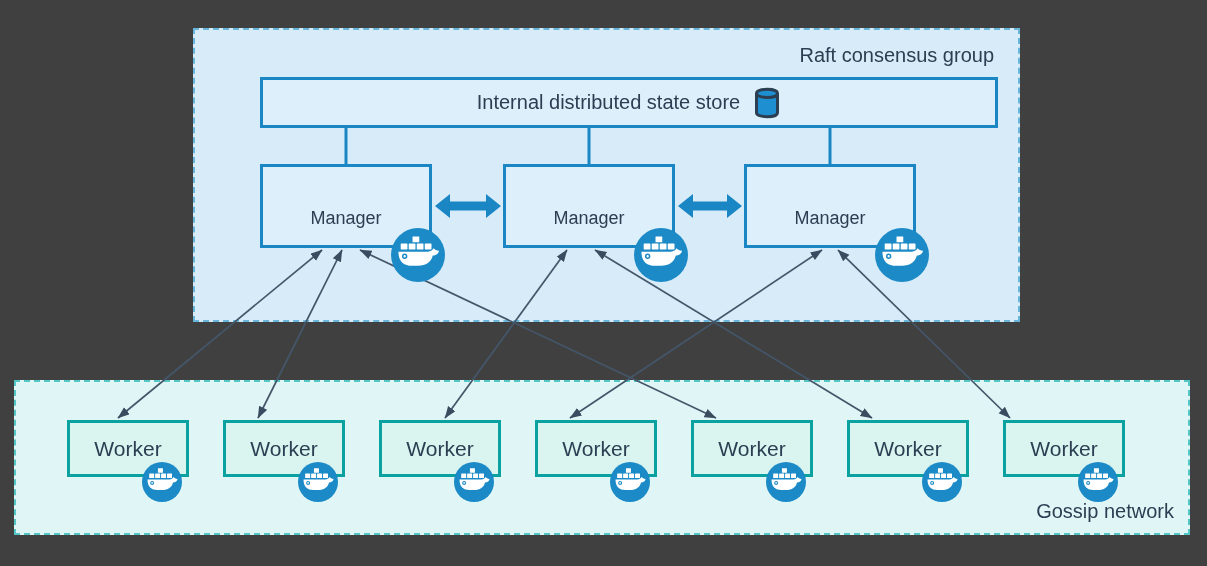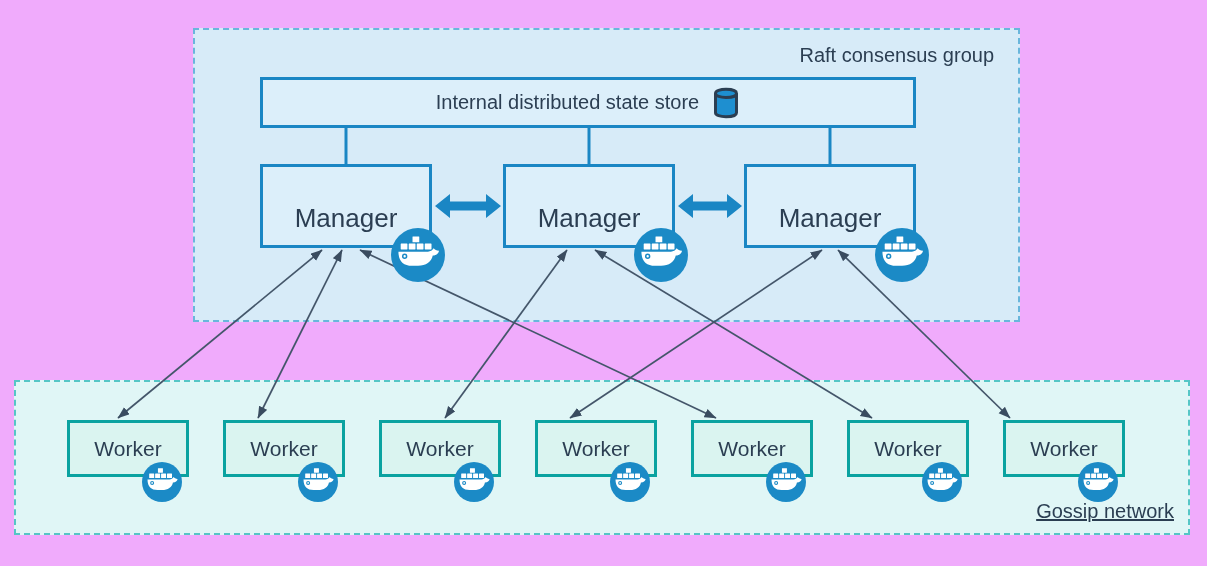--- a/index.html
+++ b/index.html
@@ -1,34 +1,34 @@
 <!DOCTYPE html>
 <html><head>
 <meta charset="utf-8">
 <style>
   html,body{margin:0;padding:0;background:#ffffff;font-family:"Liberation Sans","DejaVu Sans",sans-serif;}
-  .canvas{position:relative;width:1207px;height:566px;background:#f0abfc;overflow:hidden;}
+  .canvas{position:relative;width:1207px;height:566px;background:#404040;overflow:hidden;}
 
   
   .raft-box{position:absolute;left:193px;top:28px;width:827px;height:294px;
     background:#d7ebf8;border:2px dashed #69b6dc;box-sizing:border-box;z-index:0;}
   .raft-label{position:absolute;top:14px;right:24px;font-size:20px;color:#2b3e52;}
   .gossip-box{position:absolute;left:14px;top:380px;width:1176px;height:155px;
     background:#e0f6f6;border:2px dashed #55c6c6;box-sizing:border-box;z-index:0;}
-  .gossip-label{position:absolute;bottom:10px;right:14px;font-size:20px;color:#2b3e52;text-decoration:underline;}
+  .gossip-label{position:absolute;bottom:10px;right:14px;font-size:20px;color:#2b3e52;}
 
   
   #edge-layer{position:absolute;left:0;top:0;z-index:1;}
 
   
   .node{position:absolute;box-sizing:border-box;display:flex;align-items:center;justify-content:center;z-index:2;}
-  .store-box{left:260px;top:77px;width:656px;height:51px;background:#dceffa;border:3px solid #1a86c4;gap:13px;}
+  .store-box{left:260px;top:77px;width:738px;height:51px;background:#dceffa;border:3px solid #1a86c4;gap:13px;}
   .store-box .label{font-size:20px;color:#2b3e52;}
   .manager{background:#dceffa;border:3px solid #1a86c4;}
-  .manager .label{font-size:26px;color:#2b3e52;margin-top:24px;}
+  .manager .label{font-size:18px;color:#2b3e52;margin-top:24px;}
   .worker{background:#daf4f0;border:3px solid #0aa2a0;margin-left:24px;}
   .worker .label{font-size:21px;color:#2b3e52;}
   .badge{position:absolute;z-index:3;}
   .hidden-defs{position:absolute;width:0;height:0;overflow:hidden;}
 </style>
 </head>
 <body>
 
 <svg class="hidden-defs" aria-hidden="true">
   <symbol id="docker-whale" viewBox="0 0 64 64">

